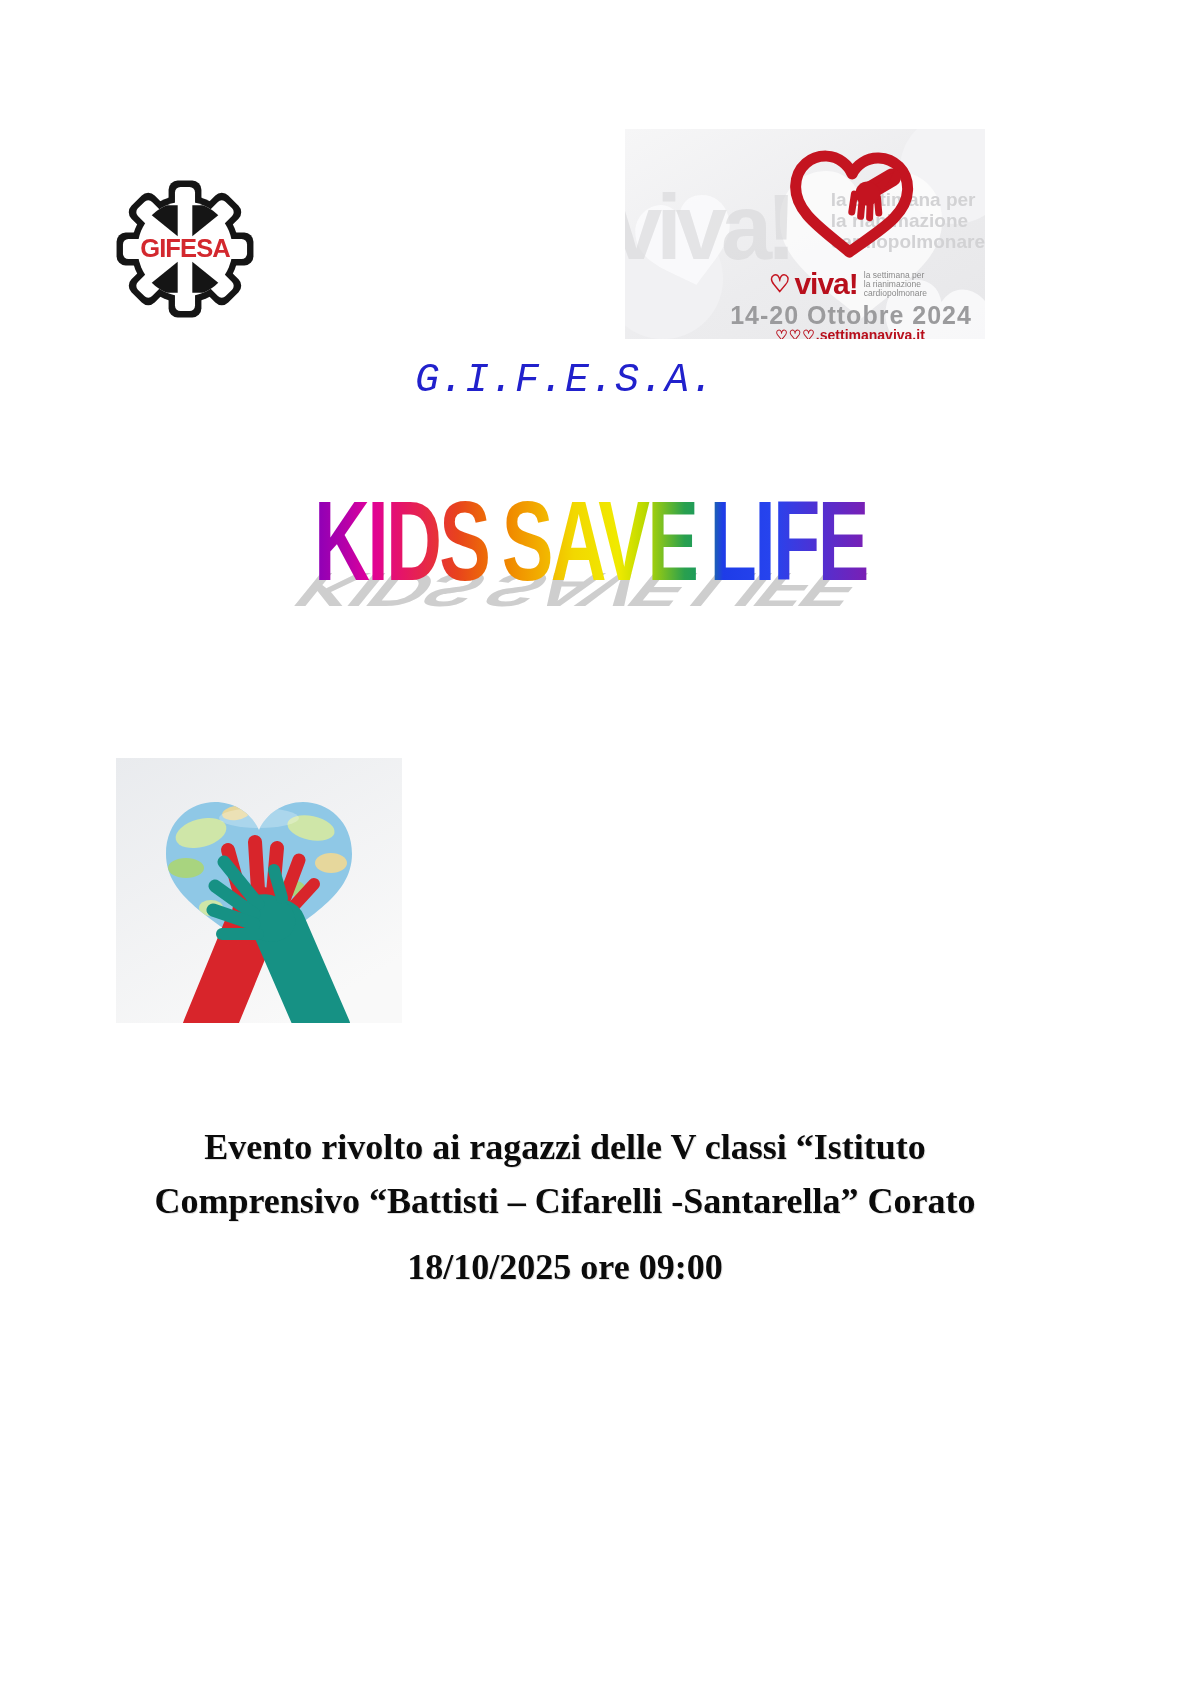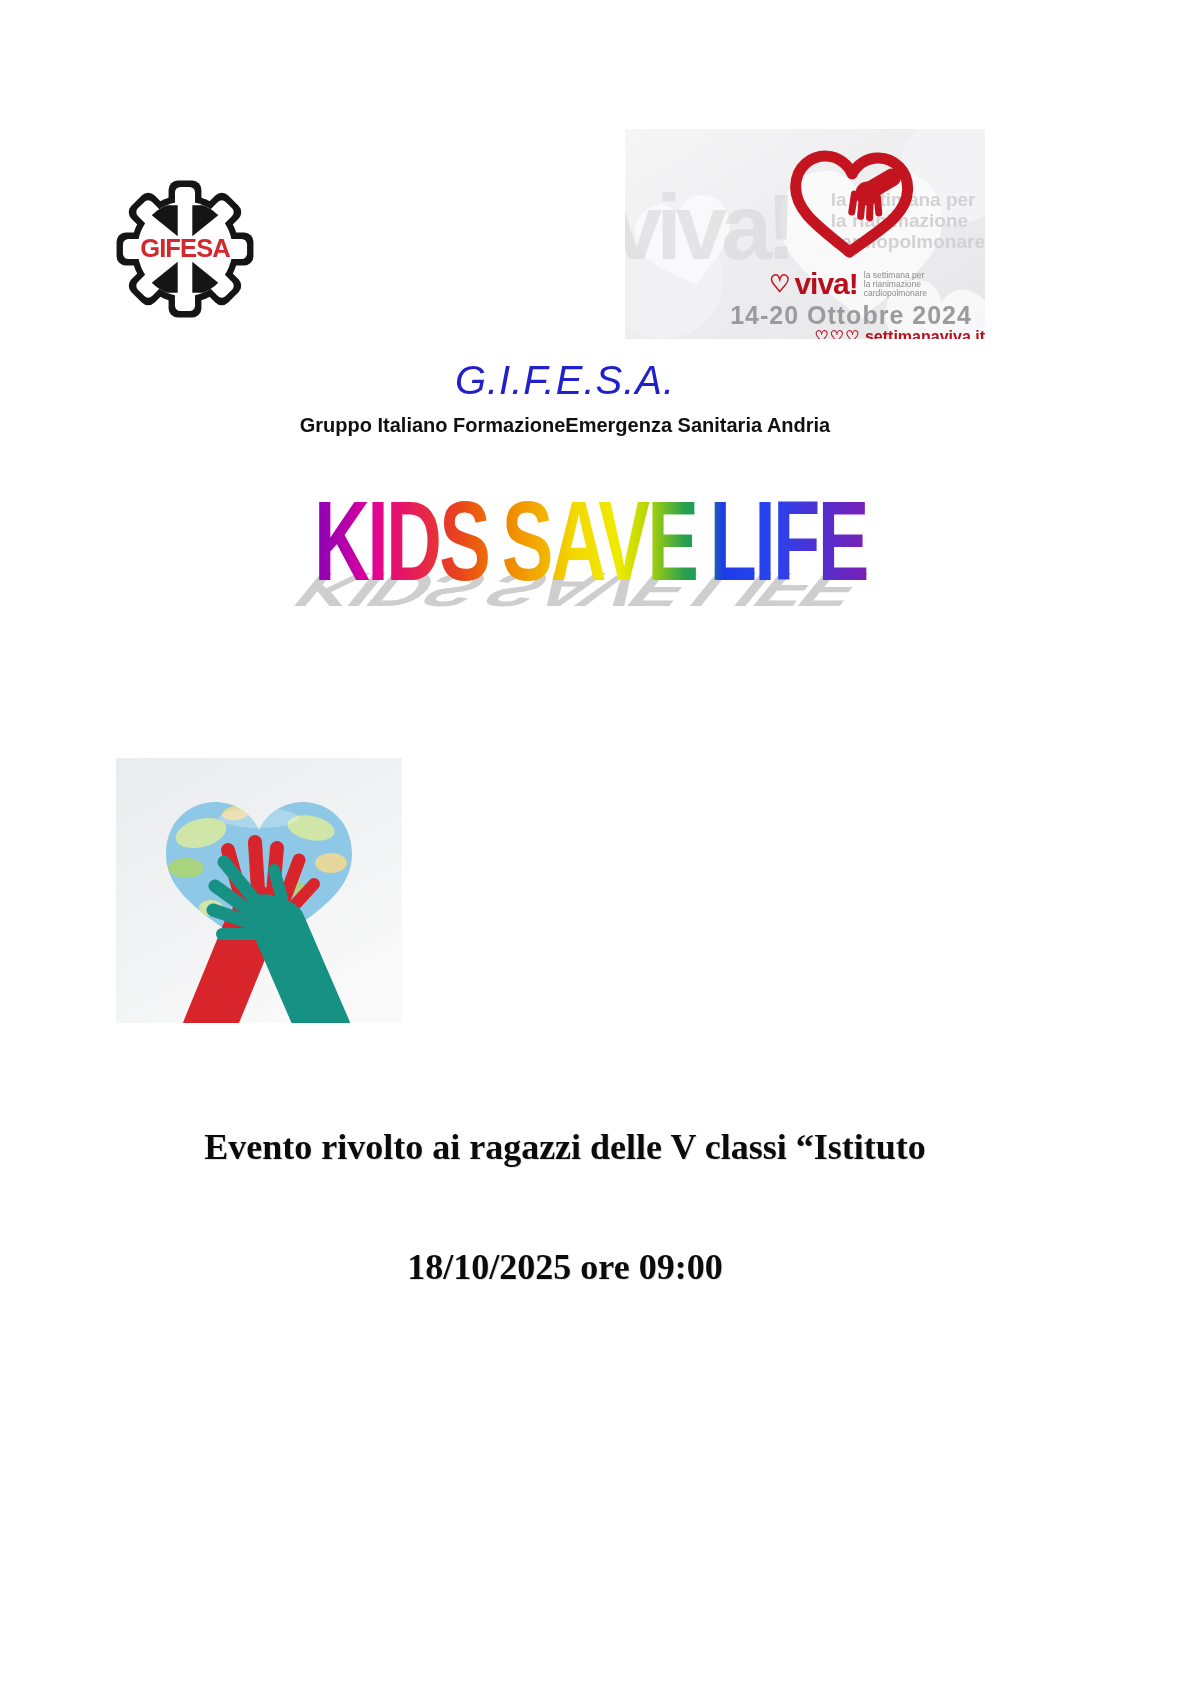--- a/index.html
+++ b/index.html
@@ -35,27 +35,27 @@
   }
   .viva-logo-heart{color:#c41420;font-size:24px;line-height:1;font-weight:bold;}
   .viva-logo-text{color:#b80f1c;font-size:30px;font-weight:bold;letter-spacing:-1px;line-height:1;}
   .viva-logo-tagline{font-size:8.5px;line-height:9px;color:#8a8a8a;text-align:left;padding-left:2px;}
   .viva-date{
     position:absolute;left:0;top:172px;width:100%;text-align:center;
     padding-left:92px;box-sizing:border-box;
     font-size:25px;font-weight:bold;color:#9b9b9d;letter-spacing:1px;
   }
   .viva-site{
-    position:absolute;left:0;top:198px;width:100%;text-align:right;
+    position:absolute;left:0;top:198px;width:100%;text-align:center;
     padding-left:90px;box-sizing:border-box;
-    font-size:16px;font-weight:bold;color:#b80f1c;
+    font-size:14px;font-weight:bold;color:#b80f1c;
   }
   .viva-site .hearts{letter-spacing:1px;}
   
-  .center-col{position:absolute;left:0;width:1130px;text-align:center;}
+  .center-col{position:absolute;left:0;width:1130px;text-align:center;font-family:Liberation Mono, monospace;}
   .gifesa-title{
     top:358px;
     font-style:italic;font-size:40px;color:#2121cc;letter-spacing:1px;
   }
   .gifesa-subtitle{
     top:414px;
     font-size:20px;font-weight:bold;color:#111;
   }
   
   .kids-wrap{position:absolute;left:0;top:484px;width:1180px;text-align:center;text-decoration:underline;}
@@ -178,21 +178,20 @@
         <div>cardiopolmonare</div>
       </span>
     </div>
     <div class="viva-date">14-20 Ottobre 2024</div>
     <div class="viva-site">
       <span class="hearts">♡♡♡</span><span>.settimanaviva.it</span>
     </div>
   </div>
 
   <div class="center-col gifesa-title">G.I.F.E.S.A.</div>
-  <div class="center-col gifesa-subtitle">Gruppo Italiano FormazioneEmergenza Sanitaria Andria</div>
 
   <div class="kids-wrap">
     <div class="kids">
       <span class="kids-shadow">KIDS SAVE LIFE</span>
       <span class="kids-grad">KIDS SAVE LIFE</span>
     </div>
   </div>
 
   <svg class="heart-photo" viewBox="0 0 286 265">
     <defs>
@@ -239,16 +238,17 @@
         <line x1="138" y1="156" x2="99" y2="128" stroke="#169184" stroke-width="13" stroke-linecap="round"></line>
         <line x1="138" y1="166" x2="97" y2="152" stroke="#169184" stroke-width="13" stroke-linecap="round"></line>
         <line x1="142" y1="176" x2="106" y2="176" stroke="#169184" stroke-width="12" stroke-linecap="round"></line>
         <line x1="166" y1="140" x2="158" y2="112" stroke="#169184" stroke-width="12" stroke-linecap="round"></line>
       </g>
     </g>
   </svg>
 
   <div class="center-col event-text">
     <div>Evento rivolto ai ragazzi delle V classi “Istituto</div>
+    <div>Comprensivo “Battisti – Cifarelli -Santarella” Corato</div>
   </div>
   <div class="center-col event-date">18/10/2025 ore 09:00</div>
 
 </div>
 
 </body></html>

